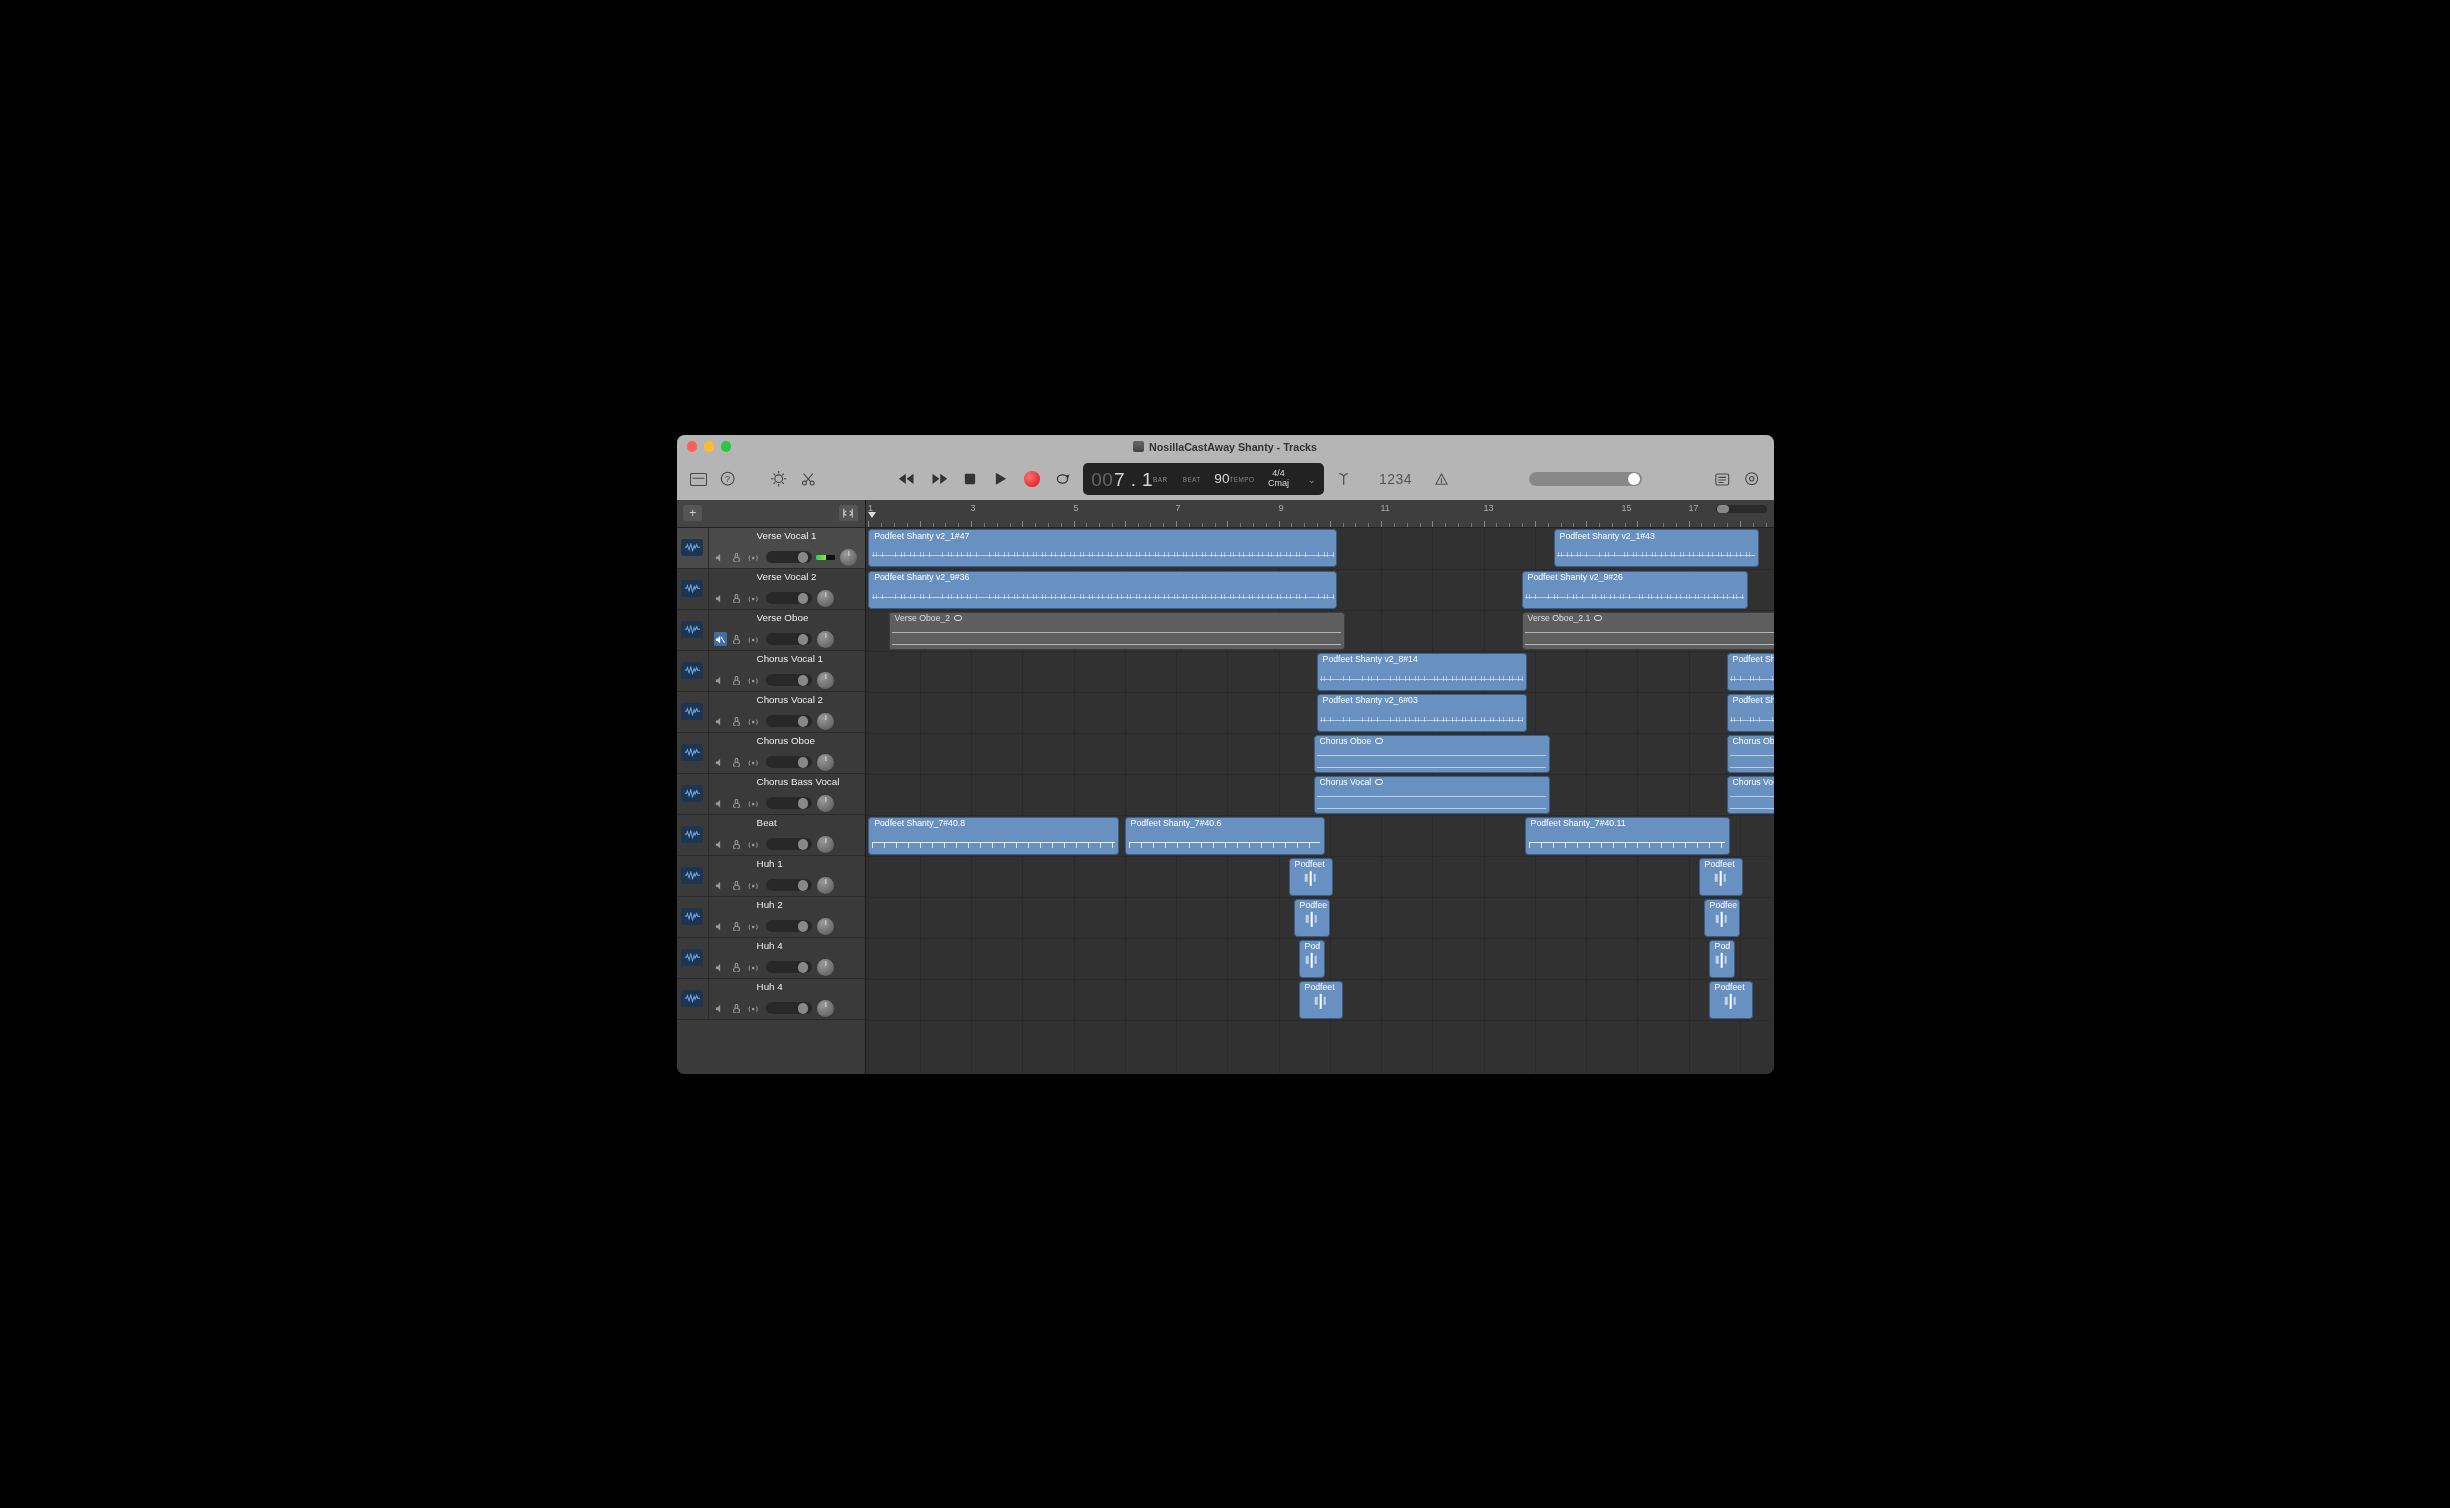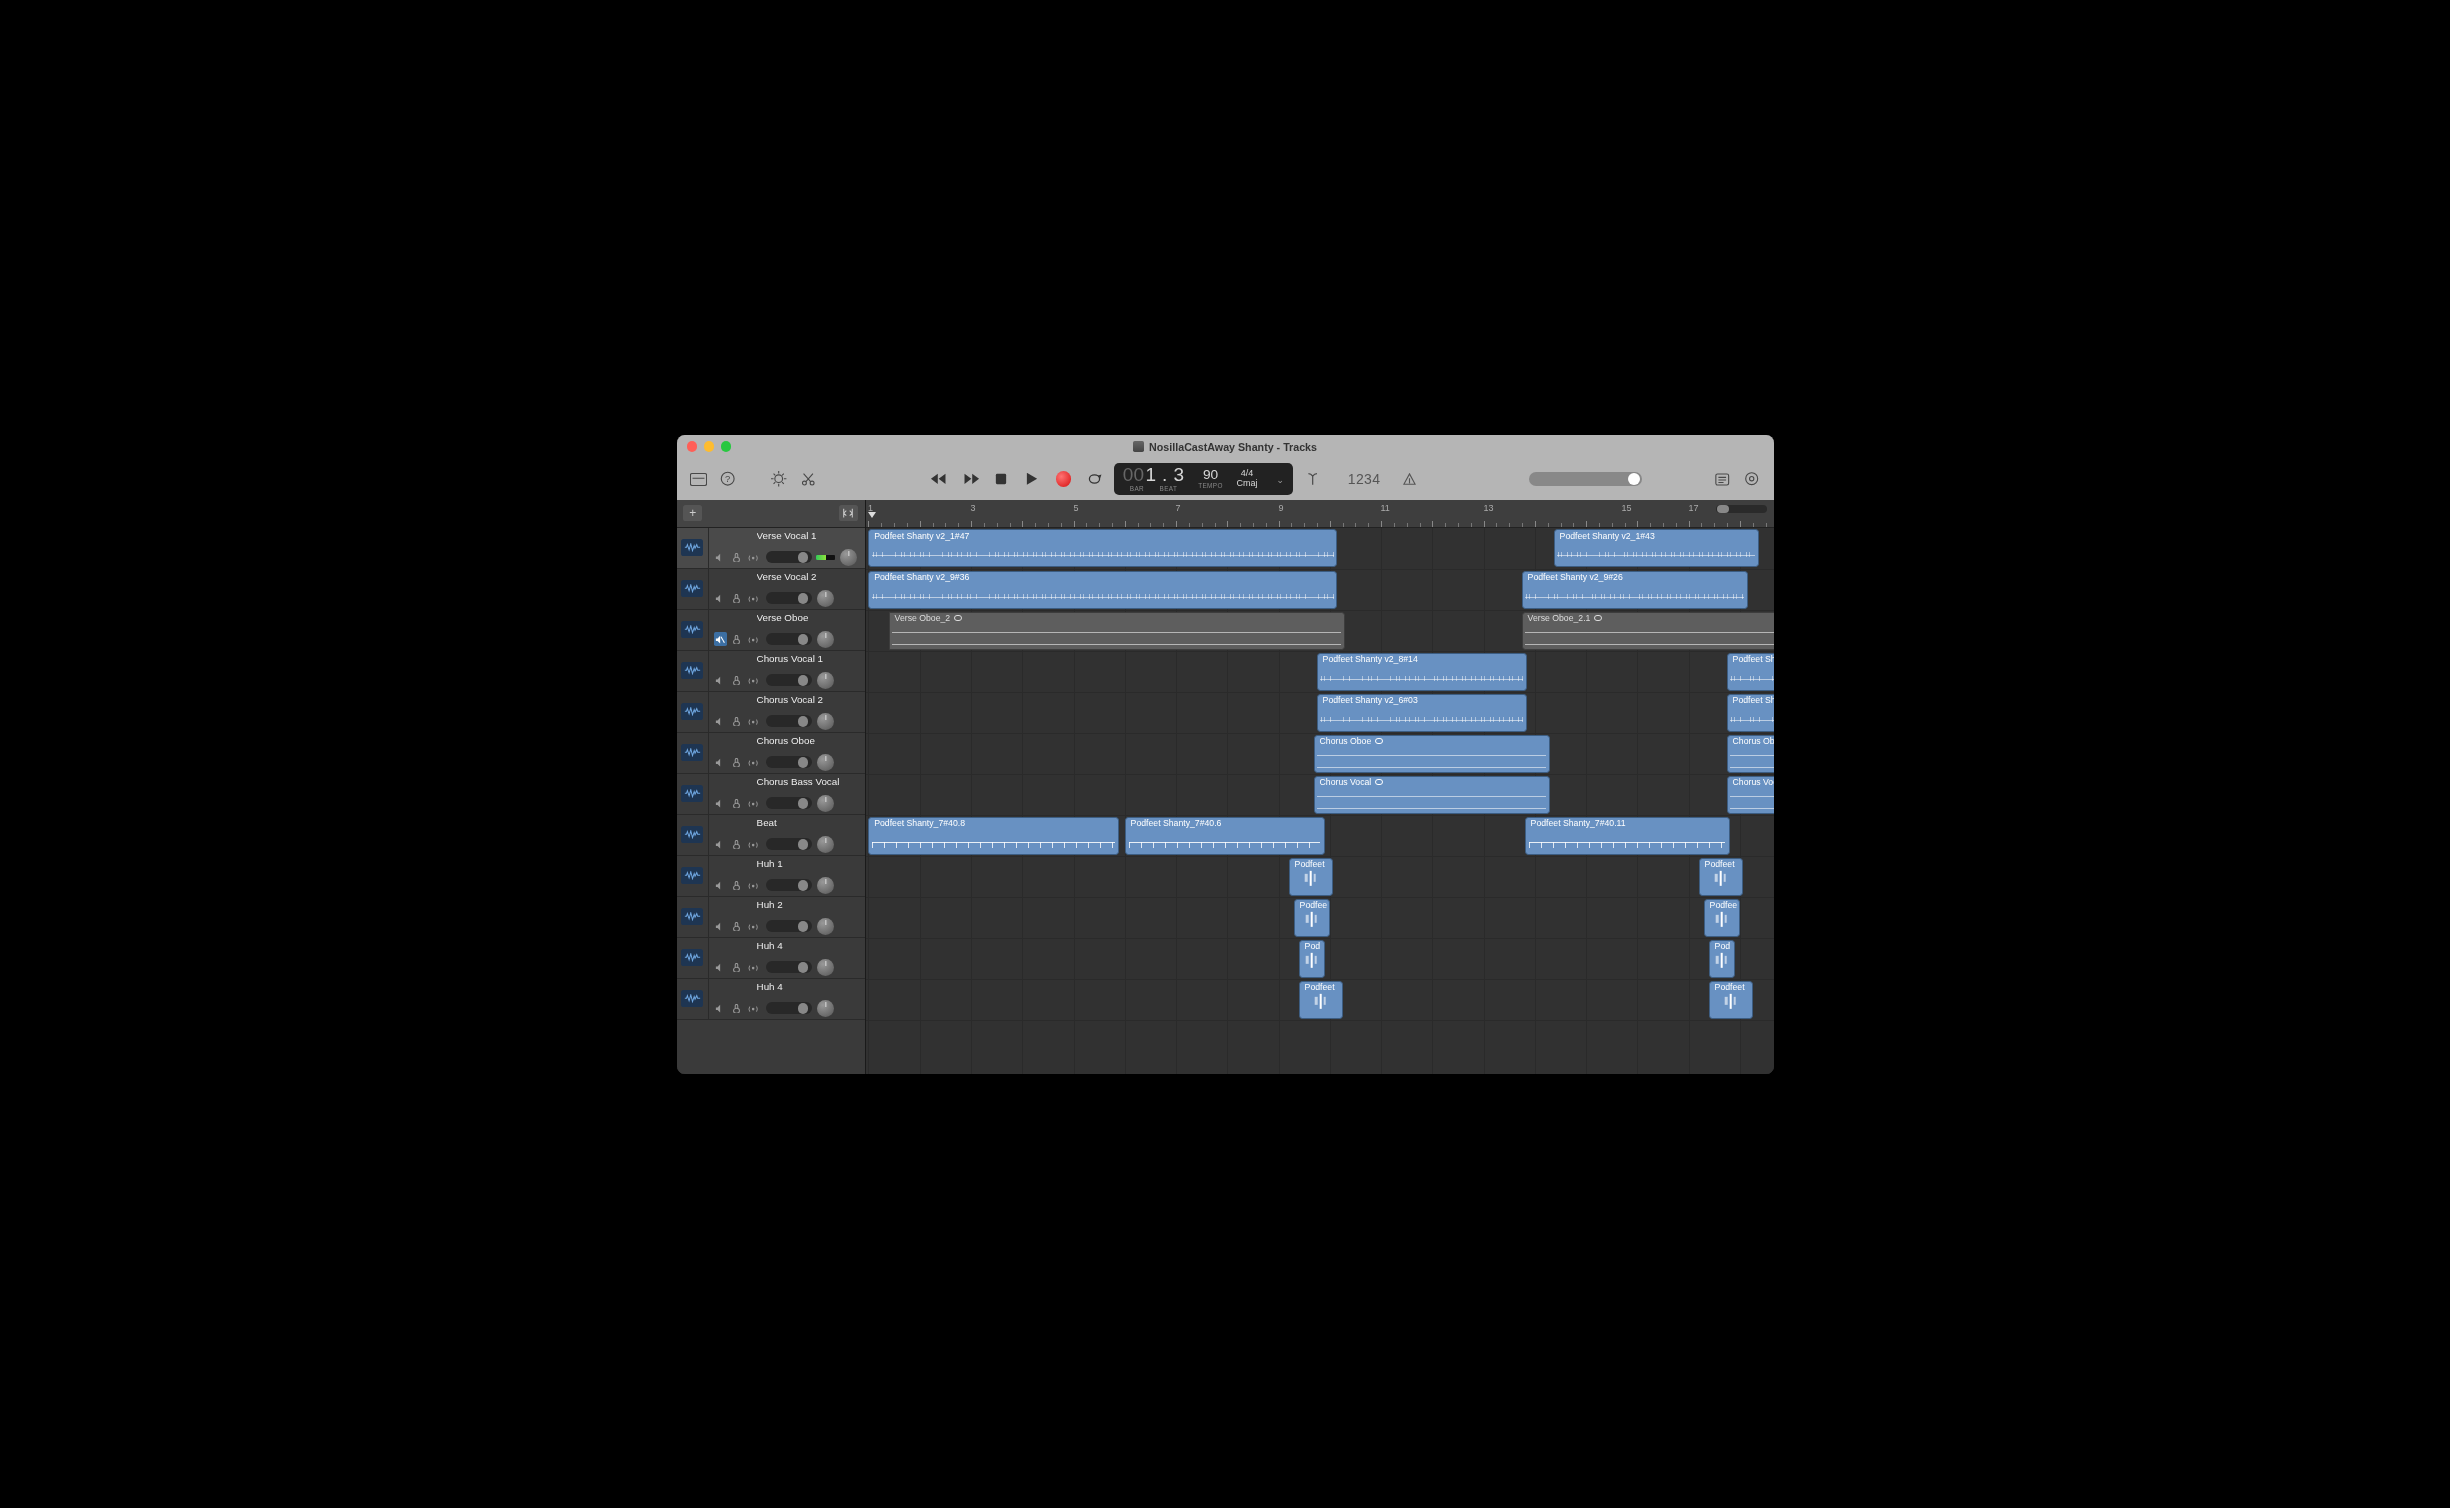--- a/index.html
+++ b/index.html
@@ -96,21 +96,21 @@
     .lcd {
       background: #222;
       border-radius: 5.1px;
       height: 32px;
       display: flex;
       align-items: center;
       padding: 1.7px 8.5px;
       gap: 13.7px;
       color: #d7d7d7;
     }
-    .lcd-group { display: flex; flex-direction: column; align-items: center; line-height: 1; }
+    .lcd-group { display: flex; align-items: center; line-height: 1; }
     .lcd-big { font-size: 19px; font-weight: 300; letter-spacing: 0.4px; font-variant-numeric: tabular-nums;}
     .lcd-small { font-size: 13.7px; font-weight: 400; font-variant-numeric: tabular-nums;}
     .lcd-sub { font-size: 6.4px; color: #888; text-transform: uppercase; letter-spacing: 0.4px; margin-top: 1.7px;}
     .lcd-beat { display: flex; align-items: baseline; }
     .lcd-dim { color: #666; }
     .lcd-sig { display: flex; flex-direction: column; font-size: 9px; align-items:center; gap:0.9px; line-height:1.05;}
     .lcd-chevron { color:#999; font-size:9.4px; margin-left:5.1px; cursor:pointer;}
     .count-in { color: #555; font-size: 14px; letter-spacing: 0.4px; font-variant-numeric: tabular-nums; display:flex; align-items:center; gap:23px;}
     .master-vol {
       width: 113px; height: 14.5px; background: #888; border-radius: 8.5px; position: relative;
@@ -376,21 +376,21 @@
             <path d="M4 7a5 4 0 0 1 12 0a5 4 0 0 1 -12 0" fill="none" stroke="currentColor" stroke-width="1.5"></path>
             <path d="M14 4l3 -1l-1 3" fill="none" stroke="currentColor" stroke-width="1.5"></path>
           </svg>
       </div>
     </div>
 
     <div class="lcd">
       <div class="lcd-group">
         <div class="lcd-beat">
           <span class="lcd-big lcd-dim">00</span>
-          <span class="lcd-big" style="margin-left:0.9px">1 . 3</span>
+          <span class="lcd-big" style="margin-left:0.9px">7 . 1</span>
         </div>
         <div style="display:flex; gap:15.4px;">
           <span class="lcd-sub">BAR</span>
           <span class="lcd-sub">BEAT</span>
         </div>
       </div>
       <div class="lcd-group">
         <span class="lcd-small">90</span>
         <span class="lcd-sub">TEMPO</span>
       </div>

